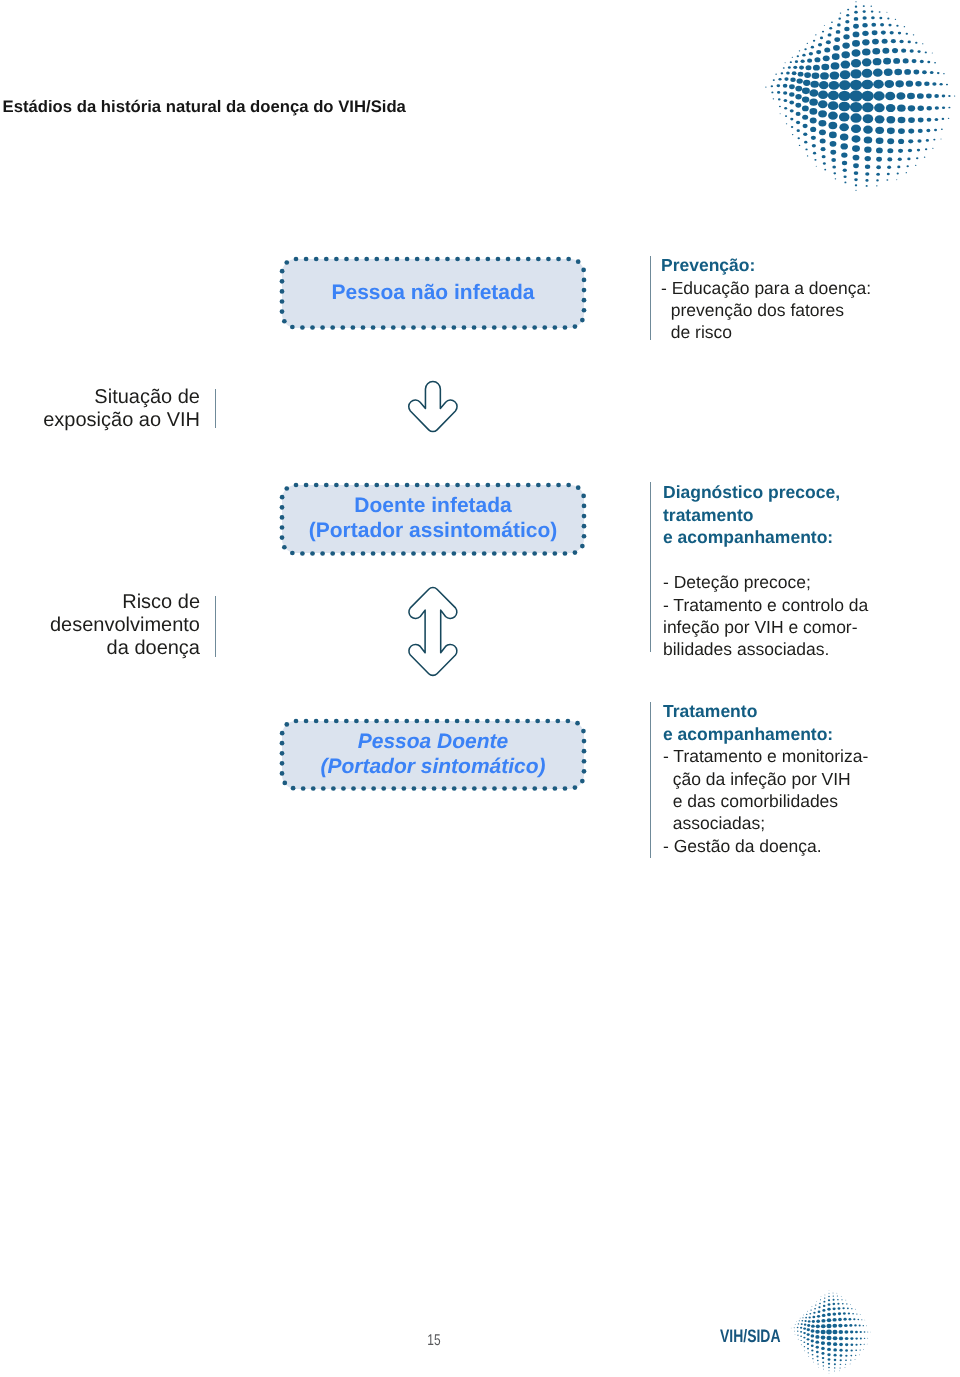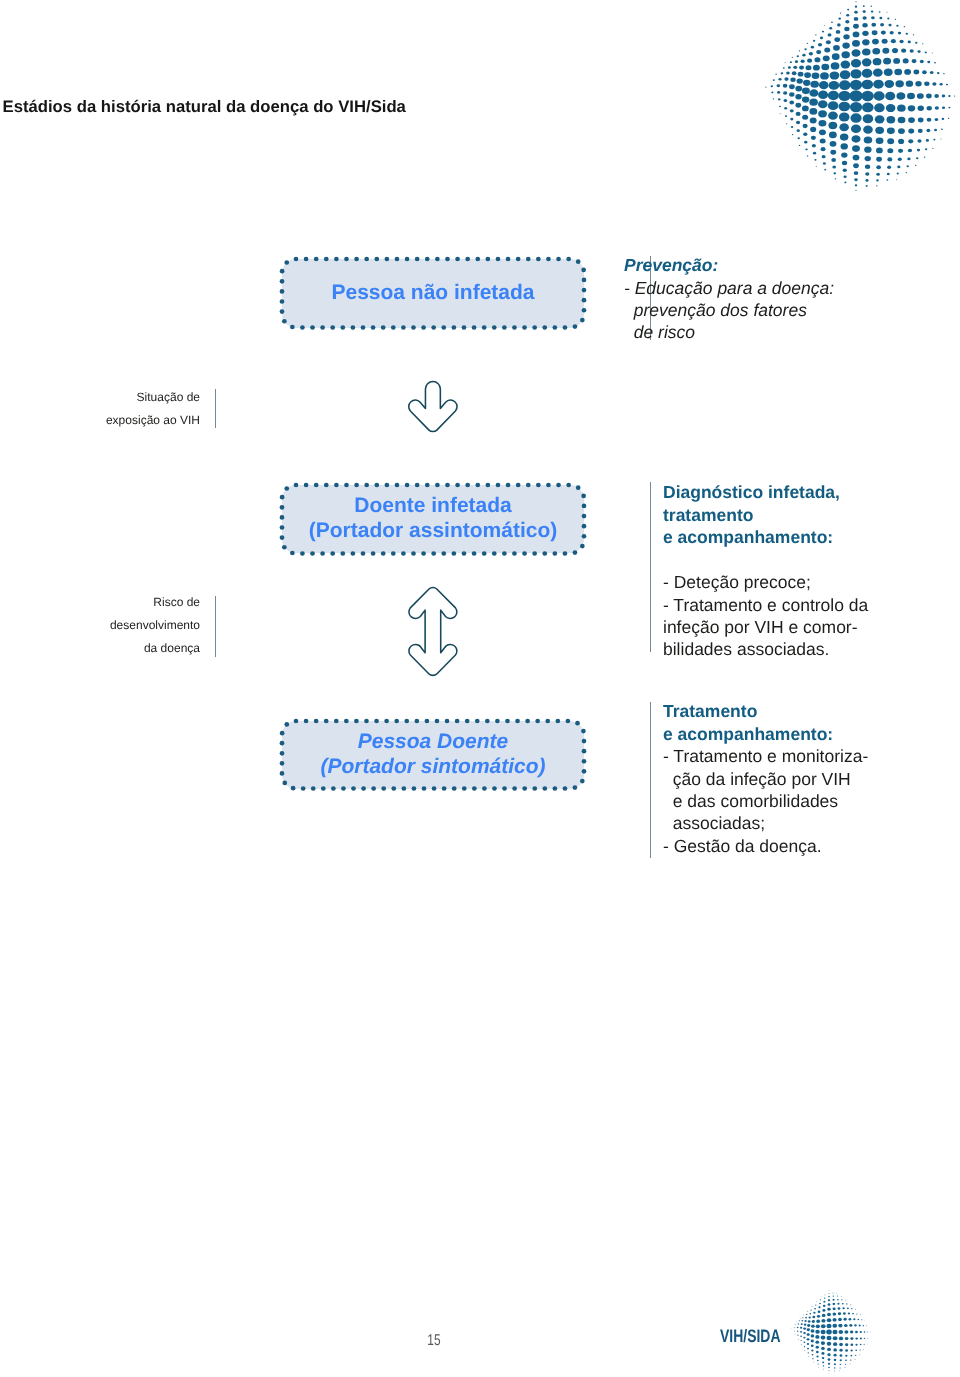--- a/index.html
+++ b/index.html
@@ -20,21 +20,21 @@
                  background:#dbe3ee;border-radius:14px;}
   .flowbox svg{position:absolute;left:-8px;top:-8px;overflow:visible;}
   .flowbox .label{position:absolute;left:0;top:50%;width:100%;z-index:3;
                   transform:translateY(calc(-50% - 0.5px));
                   text-align:center;color:#3b82f6;
                   font-weight:bold;font-size:21px;line-height:25.4px;
                   white-space:pre-line;}
 
   
   .stage{position:absolute;text-align:right;color:#1d1d1b;
-         font-size:12px;line-height:22.9px;white-space:pre-line;}
+         font-size:20px;line-height:22.9px;white-space:pre-line;}
   .rule{position:absolute;width:1.3px;background:#6f8a99;}
 
   
   .note{position:absolute;}
   .note .hd{color:#135d82;font-weight:bold;font-size:17.5px;
             line-height:22.6px;white-space:pre-line;}
   .note .bd{color:#1d1d1b;font-size:17.5px;line-height:22.4px;
             white-space:pre;}
 
   
@@ -633,30 +633,30 @@
         <path d="M19.45 9.95A7.45 7.45 0 0 1 34.35 9.95L34.35 29.50L39.63 23.17A6.60 6.60 0 0 1 49.43 32.01L31.05 50.85A5.80 5.80 0 0 1 22.75 50.85L4.37 32.01A6.60 6.60 0 0 1 14.17 23.17L19.45 29.50Z" fill="none" stroke="#16475c" stroke-width="1.55" stroke-linejoin="round"></path>
       </svg>
     </div>
   <div class="arrow" id="arrow-1" style="left:406px;top:585px;">
       <svg width="54" height="94" viewBox="0 0 54 94">
         <path d="M22.78 4.22A5.80 5.80 0 0 1 31.02 4.22L49.49 22.85A6.60 6.60 0 0 1 39.54 31.49L34.70 25.10L34.70 67.80L39.54 61.41A6.60 6.60 0 0 1 49.49 70.05L31.02 88.68A5.80 5.80 0 0 1 22.78 88.68L4.31 70.05A6.60 6.60 0 0 1 14.26 61.41L19.10 67.80L19.10 25.10L14.26 31.49A6.60 6.60 0 0 1 4.31 22.85Z" fill="none" stroke="#16475c" stroke-width="1.55" stroke-linejoin="round"></path>
       </svg>
     </div>
 
   <div class="rule" id="note-rule-0" style="left:650px;top:255.5px;height:84px;"></div>
-  <div class="note" id="note-0" style="left:624px;top:254px;width:250px;font-style:italic;">
+  <div class="note" id="note-0" style="left:661px;top:254px;width:250px;">
     <div class="hd">Prevenção:</div>
     <div class="bd">- Educação para a doença:
   prevenção dos fatores
   de risco</div>
   </div>
 
   <div class="rule" id="note-rule-1" style="left:650px;top:481.5px;height:170px;"></div>
   <div class="note" id="note-1" style="left:663px;top:481px;width:260px;">
-    <div class="hd">Diagnóstico infetada,
+    <div class="hd">Diagnóstico precoce,
 tratamento
 e acompanhamento:</div>
     <div class="bd">
 - Deteção precoce;
 - Tratamento e controlo da
 infeção por VIH e comor-
 bilidades associadas.</div>
   </div>
 
   <div class="rule" id="note-rule-2" style="left:650px;top:702px;height:156px;"></div>

